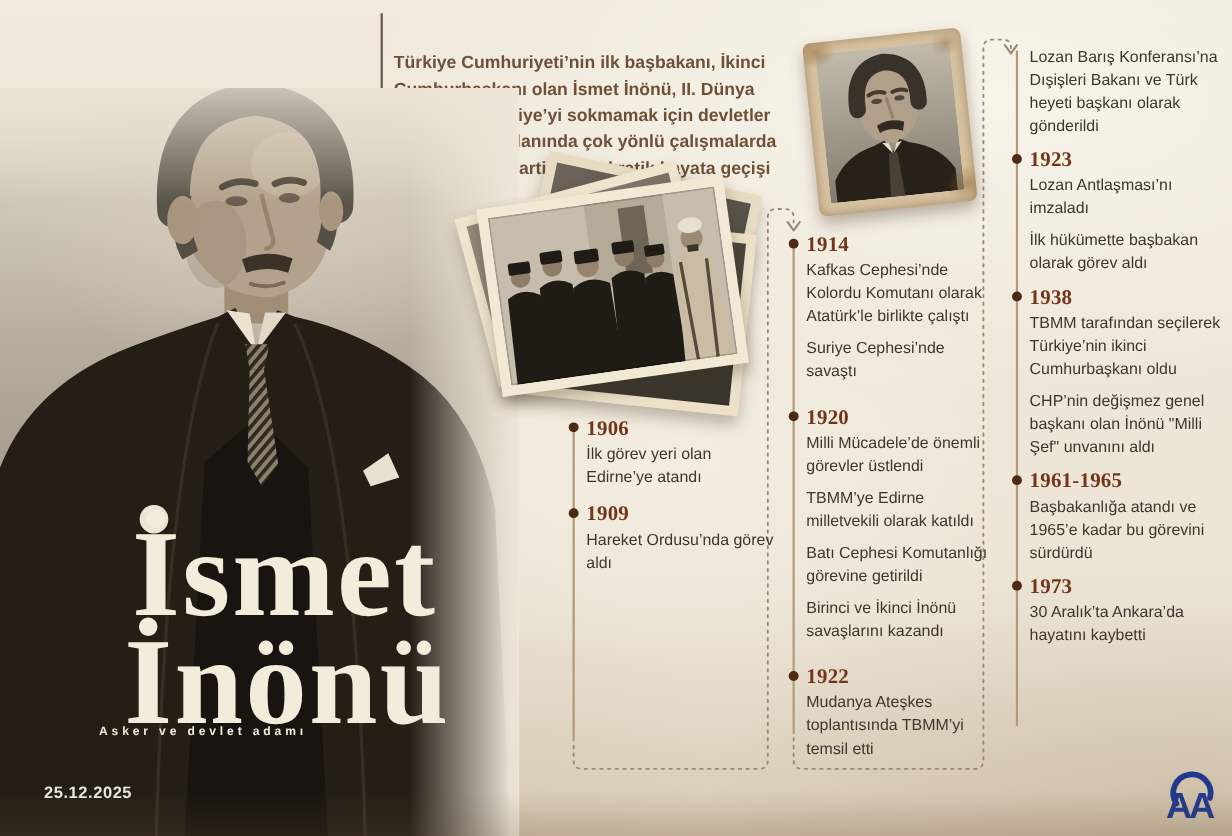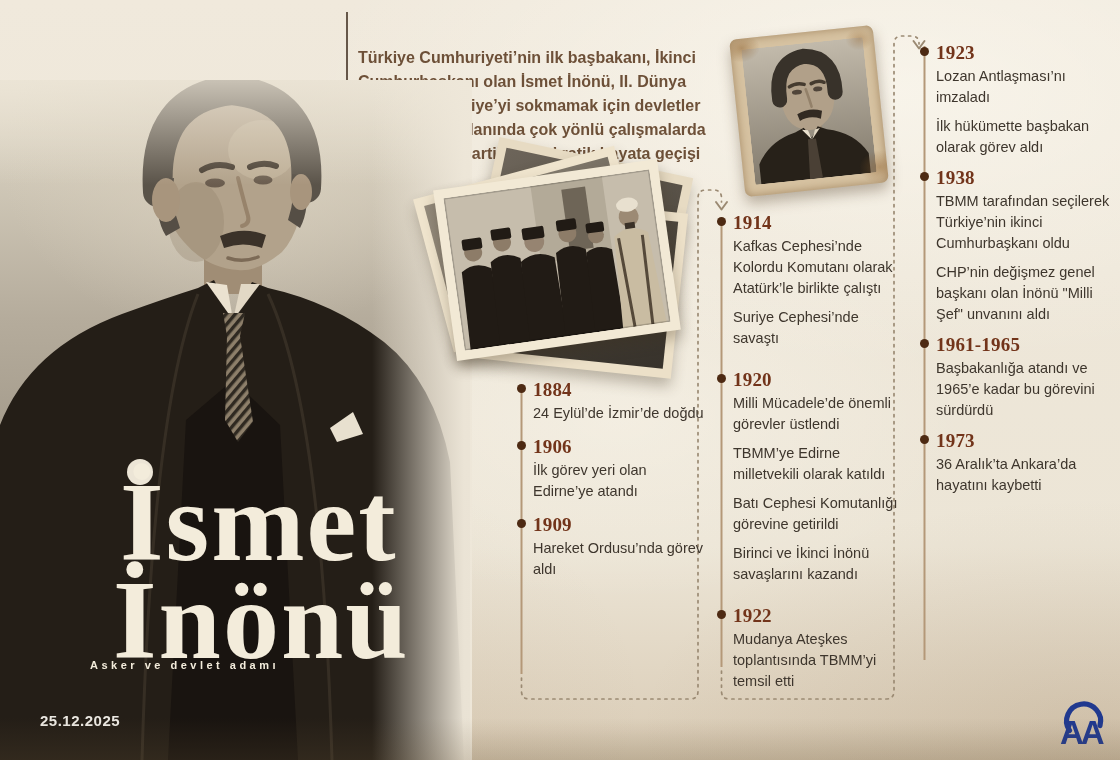--- a/index.html
+++ b/index.html
@@ -244,24 +244,20 @@
     </g>
 
     <g stroke="var(--c-dashed_line,#9b8a73)" stroke-width="2" fill="none" stroke-linecap="round" stroke-linejoin="round">
       <path d="M 716 202 L 721.5 209.5 L 727 202"></path>
       <path d="M 913.5 41 L 919 48.5 L 924.5 41"></path>
     </g>
   </svg>
 
   <div class="col col1">
       <div class="entry">
-        <div class="year">1884</div>
-        <p>24 Eylül’de İzmir’de doğdu</p>
-      </div>
-      <div class="entry">
         <div class="year">1906</div>
         <p>İlk görev yeri olan Edirne’ye atandı</p>
       </div>
       <div class="entry">
         <div class="year">1909</div>
         <p>Hareket Ordusu’nda görev aldı</p>
       </div>
     </div>
   <div class="col col2">
       <div class="entry">
@@ -276,36 +272,39 @@
         <p>Batı Cephesi Komutanlığı görevine getirildi</p>
         <p>Birinci ve İkinci İnönü savaşlarını kazandı</p>
       </div>
       <div class="entry">
         <div class="year">1922</div>
         <p>Mudanya Ateşkes toplantısında TBMM’yi temsil etti</p>
       </div>
     </div>
   <div class="col col3">
       <div class="entry">
+        <p>Lozan Barış Konferansı’na Dışişleri Bakanı ve Türk heyeti başkanı olarak gönderildi</p>
+      </div>
+      <div class="entry">
         <div class="year">1923</div>
         <p>Lozan Antlaşması’nı imzaladı</p>
         <p>İlk hükümette başbakan olarak görev aldı</p>
       </div>
       <div class="entry">
         <div class="year">1938</div>
         <p>TBMM tarafından seçilerek Türkiye’nin ikinci Cumhurbaşkanı oldu</p>
         <p>CHP’nin değişmez genel başkanı olan İnönü "Milli Şef" unvanını aldı</p>
       </div>
       <div class="entry">
         <div class="year">1961-1965</div>
         <p>Başbakanlığa atandı ve 1965’e kadar bu görevini sürdürdü</p>
       </div>
       <div class="entry">
         <div class="year">1973</div>
-        <p>36 Aralık’ta Ankara’da hayatını kaybetti</p>
+        <p>30 Aralık’ta Ankara’da hayatını kaybetti</p>
       </div>
     </div>
 
   <div class="date">25.12.2025</div>
   <div class="aa-logo">
     <svg width="54" height="54" viewBox="0 0 54 54">
       <path d="M 15.5 36.5 A 17 17 0 1 1 46 31.5" fill="none" stroke="var(--c-logo_blue,#20398f)" stroke-width="5.2" stroke-linecap="round"></path>
       <text x="6" y="50" font-family="Liberation Sans, sans-serif" font-size="33" font-weight="bold" letter-spacing="-3" fill="var(--c-logo_blue,#20398f)">AA</text>
     </svg>
   </div>

